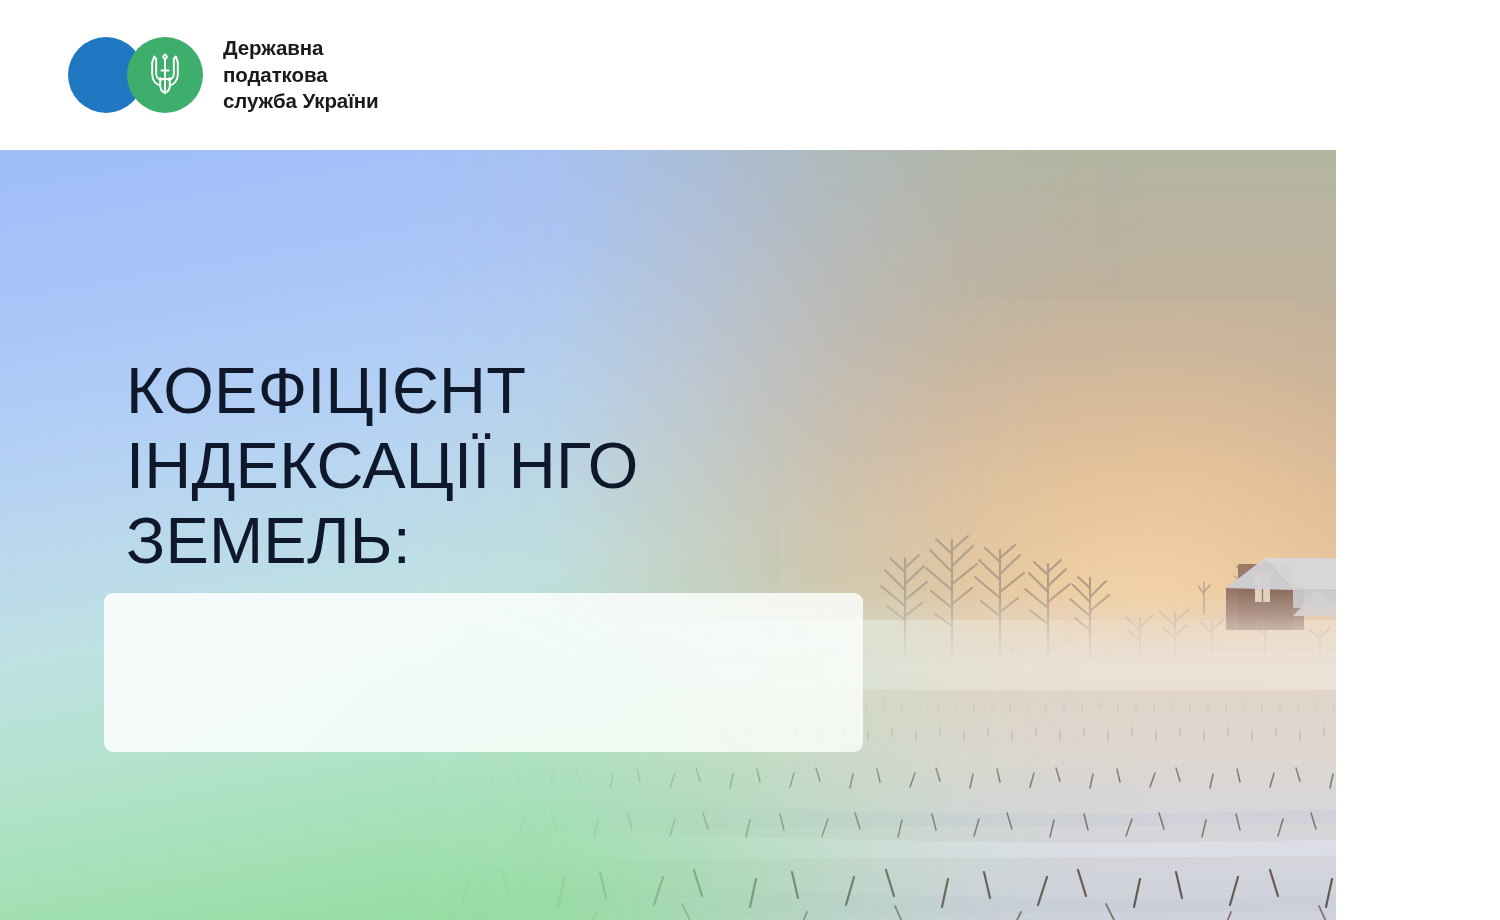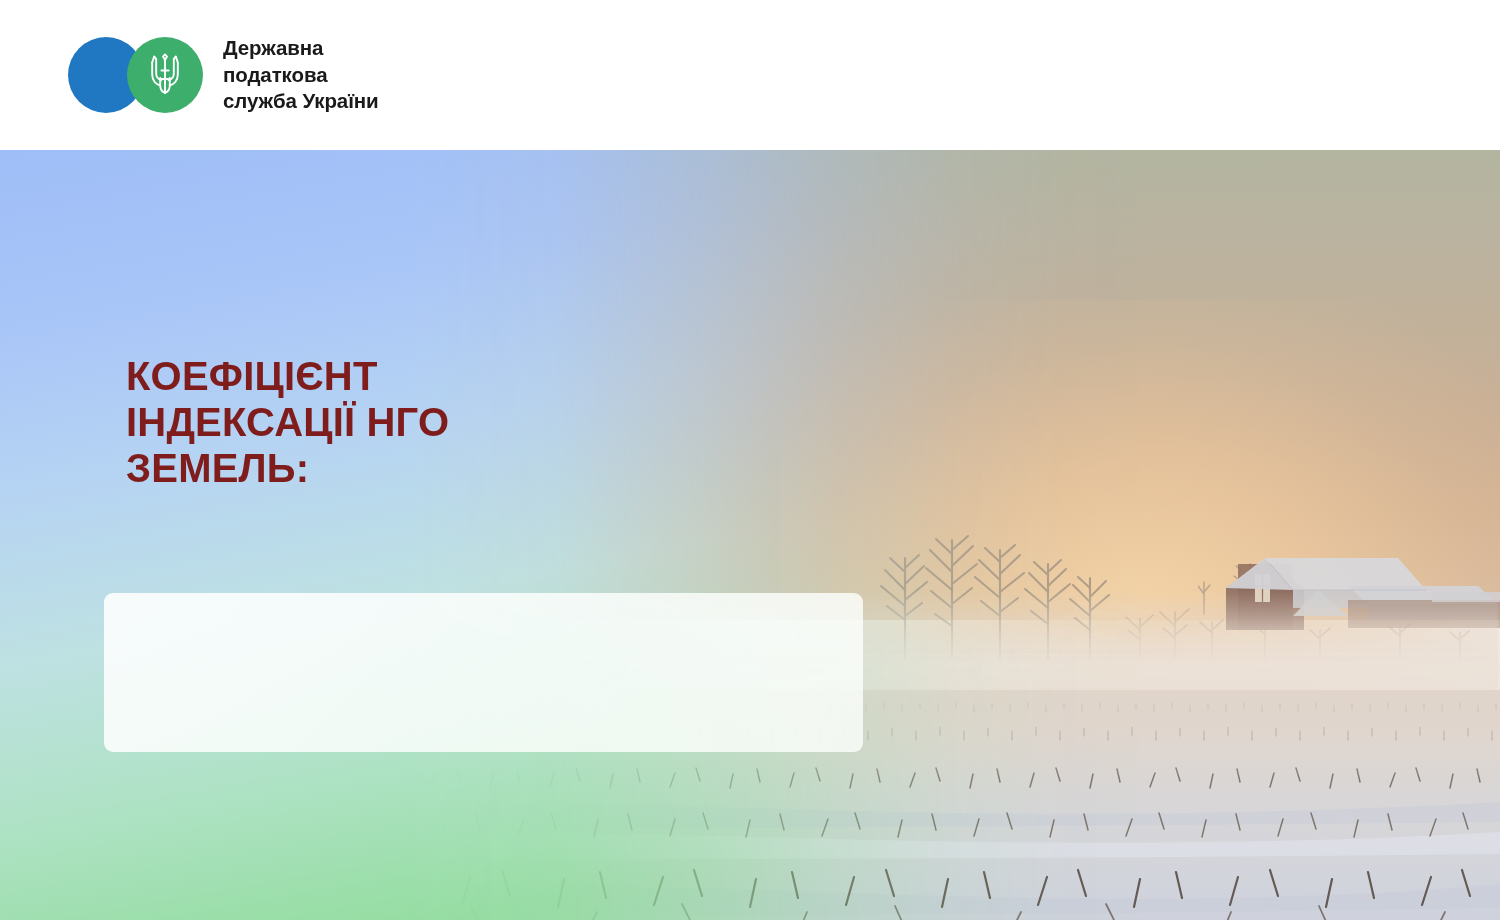--- a/index.html
+++ b/index.html
@@ -7,21 +7,21 @@
 
   html,body{
     width:1500px; height:920px;
     background:#ffffff;
     font-family:"Liberation Sans", sans-serif;
     overflow:hidden;
   }
 
   #poster{
     position:relative;
-    width:1500px; height:920px;
+    width:1336px; height:920px;
     overflow:hidden;
     background:#ffffff;
   }
 
   
   .header{
     position:absolute; left:0; top:0;
     width:1500px; height:150px;
     background:#ffffff;
     display:flex; align-items:center;
@@ -194,25 +194,25 @@
   .content{
     position:absolute; left:0; top:150px;
     width:1500px; height:770px;
     z-index:30;
   }
 
   .headline{
     position:absolute;
     left:126px; top:203px;
     width:700px;
-    font-size:40px;
-    font-weight:bold;
+    font-size:65px;
+    font-weight:normal;
     line-height:1.155;
     letter-spacing:0.2px;
-    color:#7f1d1d;
+    color:#0f172a;
     text-transform:uppercase;
     white-space:pre-line;
   }
 
   .subbox{
     position:absolute;
     left:104px; top:443px;
     width:759px; height:159px;
     border-radius:9px;
     background:linear-gradient(135deg,

